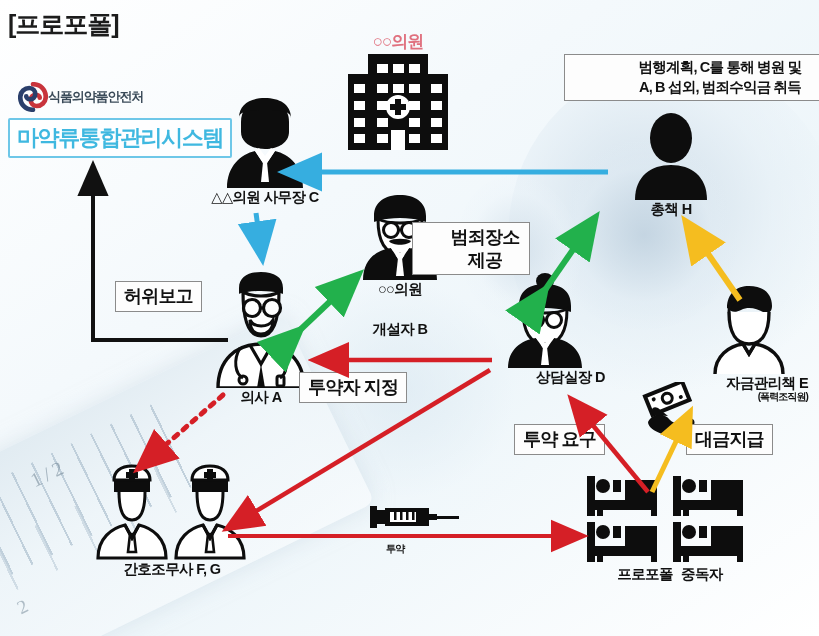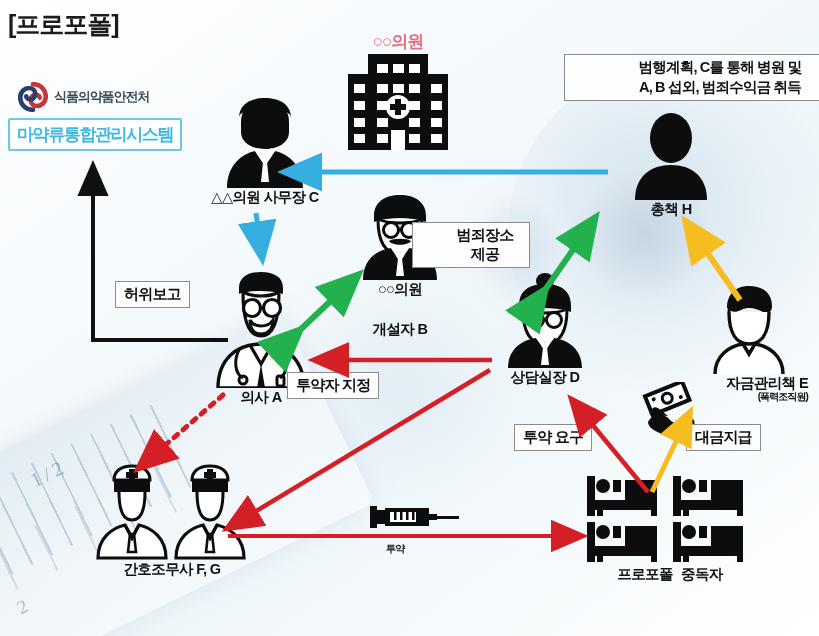--- a/index.html
+++ b/index.html
@@ -82,40 +82,40 @@
     line-height:1.12;letter-spacing:-0.6px;margin-top:24px;
   }
   .node .subcap{
     font-size:10px;font-weight:bold;color:#111;white-space:nowrap;
     letter-spacing:-0.9px;margin-top:-1px;
   }
 
   
   .lbox{
     position:absolute;background:#fdfdfd;border:1.4px solid #8b8b8b;
-    font-size:15px;font-weight:bold;color:#111;letter-spacing:-0.8px;
+    font-size:18px;font-weight:bold;color:#111;letter-spacing:-0.8px;
     padding:3px 8px;text-align:center;line-height:1.25;white-space:nowrap;
   }
   .lbox.two{white-space:normal;padding-left:36px;}
   .plain-label{
     position:absolute;font-size:10px;font-weight:bold;color:#111;
     letter-spacing:-0.7px;white-space:nowrap;
   }
 
   
   .sysbox{
     position:absolute;left:8px;top:118px;
     border:2px solid #6ec7e8;background:rgba(255,255,255,.75);
     padding:3px 7px;border-radius:2px;
   }
   .sysbox span{
-    font-size:17px;font-weight:bold;color:#3fb8e0;letter-spacing:-1.4px;white-space:nowrap;
+    font-size:22px;font-weight:bold;color:#3fb8e0;letter-spacing:-1.4px;white-space:nowrap;
   }
   .mfds{
-    position:absolute;left:18px;top:82px;display:flex;align-items:center;gap:6px;
+    position:absolute;left:18px;top:82px;display:flex;align-items:center;
   }
   .mfds .mfds-text{
     font-size:13px;font-weight:bold;color:#3a4a58;letter-spacing:-1.1px;white-space:nowrap;
   }
   .hospname{
     position:absolute;left:398px;top:30px;transform:translateX(-50%);
     font-size:17px;font-weight:bold;color:#e0707e;letter-spacing:-1px;white-space:nowrap;
   }
 
   svg.arrows{position:absolute;left:0;top:0;width:819px;height:636px;pointer-events:none;}
@@ -255,21 +255,21 @@
       </svg>
     </span>
     <div class="cap">○○의원</div>
     <div class="cap2">개설자 B</div>
   </div>
   <div class="lbox two" style="left:412px;top:222px;width:72px;">
     <div>범죄장소</div>
     <div>제공</div>
   </div>
 
-  <div class="node" style="left:485px;top:272px;width:120px;">
+  <div class="node" style="left:485px;top:272px;width:120px;text-align:right;">
     <span>
       <svg width="78" height="96" viewBox="0 0 78 96" class="icon-svg">
         <ellipse cx="39" cy="9" rx="9" ry="8" fill="#0d0d0d"></ellipse>
         <path d="M13 34 C13 18 24 12 39 12 C54 12 65 18 65 34 L65 40 C65 40 56 36 39 36 C22 36 13 40 13 40 Z" fill="#0d0d0d"></path>
         <path d="M17 37 C17 62 25 72 39 72 C53 72 61 62 61 37 C61 37 53 41 39 41 C25 41 17 37 17 37 Z" fill="#fff" stroke="#0d0d0d" stroke-width="3"></path>
         <circle cx="30" cy="48" r="7.5" fill="#fff" stroke="#0d0d0d" stroke-width="3"></circle>
         <circle cx="48" cy="48" r="7.5" fill="#fff" stroke="#0d0d0d" stroke-width="3"></circle>
         <line x1="37.5" y1="48" x2="40.5" y2="48" stroke="#0d0d0d" stroke-width="2.8"></line>
         <path d="M2 96 C2 78 15 68 30 66 L39 79 L48 66 C63 68 76 78 76 96 Z" fill="#0d0d0d"></path>
         <path d="M30 66 L39 79 L48 66 L44 63 L39 71 L34 63 Z" fill="#fff"></path>
@@ -401,21 +401,21 @@
         <rect x="46" y="12" width="2.5" height="8"></rect>
       </g>
       <rect x="63" y="14" width="8" height="6" fill="#0d0d0d"></rect>
       <rect x="71" y="16" width="22" height="3" fill="#0d0d0d"></rect>
     </svg>
   </span>
 
   <div class="lbox" style="left:115px;top:281px;">
     <span>허위보고</span>
   </div>
-  <div class="lbox" style="left:287px;top:372px;">
+  <div class="lbox" style="left:299px;top:372px;">
     <span>투약자 지정</span>
   </div>
   <div class="lbox" style="left:514px;top:424px;text-align:right;">
     <span>투약 요구</span>
   </div>
   <div class="lbox" style="left:686px;top:424px;">
     <span>대금지급</span>
   </div>
   <div class="plain-label" style="left:386px;top:542px;">투약</div>
 

